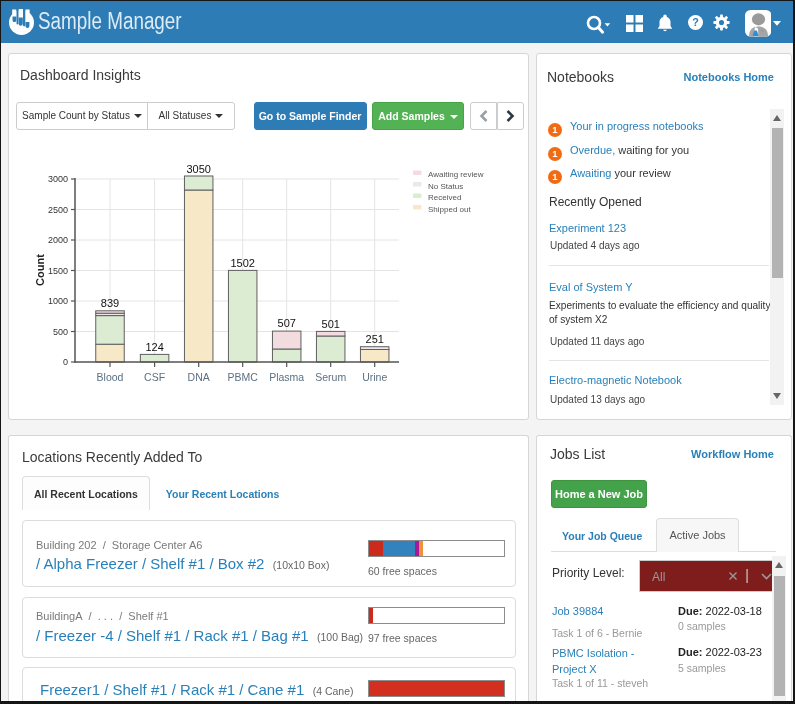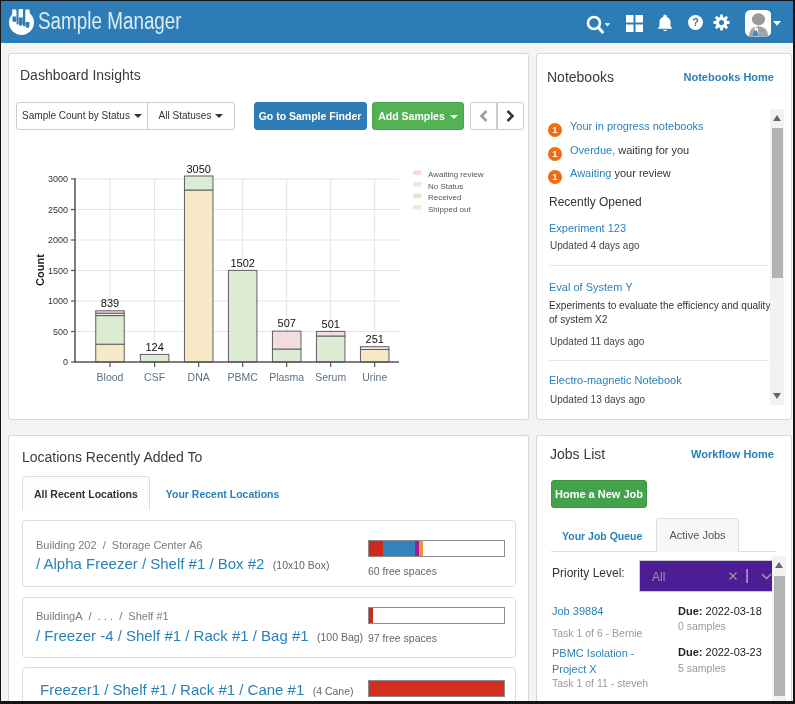--- a/index.html
+++ b/index.html
@@ -283,21 +283,21 @@
 
 <div id="jobs" class="panel">
   <div class="ptitle" style="position:absolute;left:13px;top:10px;">Jobs List</div>
   <div class="lnk" style="position:absolute;right:17px;top:12px;font-size:11px;font-weight:bold;">Workflow Home</div>
   <div id="jobsbody" style="position:absolute;left:0;top:0;width:100%;height:100%;font-size:10.5px;">
     <div class="btn" style="position:absolute;left:14px;top:44px;width:96px;background:#44a24a;border-color:#3e943f;color:#fff;font-weight:bold;font-size:11px;">Home a New Job</div>
     <div style="position:absolute;left:14px;top:115px;width:225px;border-bottom:1px solid #ddd;"></div>
     <div style="position:absolute;left:25px;top:94px;font-weight:bold;font-size:10.5px;" class="lnk">Your Job Queue</div>
     <div style="position:absolute;left:119px;top:82px;width:83px;height:34px;background:#f7f7f7;border:1px solid #ddd;border-bottom:none;border-radius:4px 4px 0 0;color:#555;font-size:11px;text-align:center;line-height:33px;">Active Jobs</div>
     <div style="position:absolute;left:15px;top:130px;font-size:12px;color:#333;">Priority Level:</div>
-    <div style="position:absolute;left:102px;top:124px;width:145px;height:32px;border:1px solid #ccc;border-radius:0;background:#4c1d95;">
+    <div style="position:absolute;left:102px;top:124px;width:145px;height:32px;border:1px solid #ccc;border-radius:0;background:#7f1d1d;">
       <span style="position:absolute;left:12px;top:9px;color:#999;font-size:12px;">All</span>
       <svg style="position:absolute;right:45px;top:10px;" width="10" height="10" viewBox="0 0 10 10">
           <path d="M1.5 1.5 L8.5 8.5 M8.5 1.5 L1.5 8.5" stroke="#999" stroke-width="1.4"></path>
         </svg>
       <span style="position:absolute;right:34px;top:6px;color:#ccc;font-size:14px;">|</span>
       <svg style="position:absolute;right:11px;top:12px;" width="11" height="7" viewBox="0 0 11 7">
           <path d="M1 1 L5.5 5.5 L10 1" stroke="#999" stroke-width="1.6" fill="none"></path>
         </svg>
     </div>
     <div style="position:absolute;left:15px;top:169px;font-size:11px;" class="lnk">Job 39884</div>

